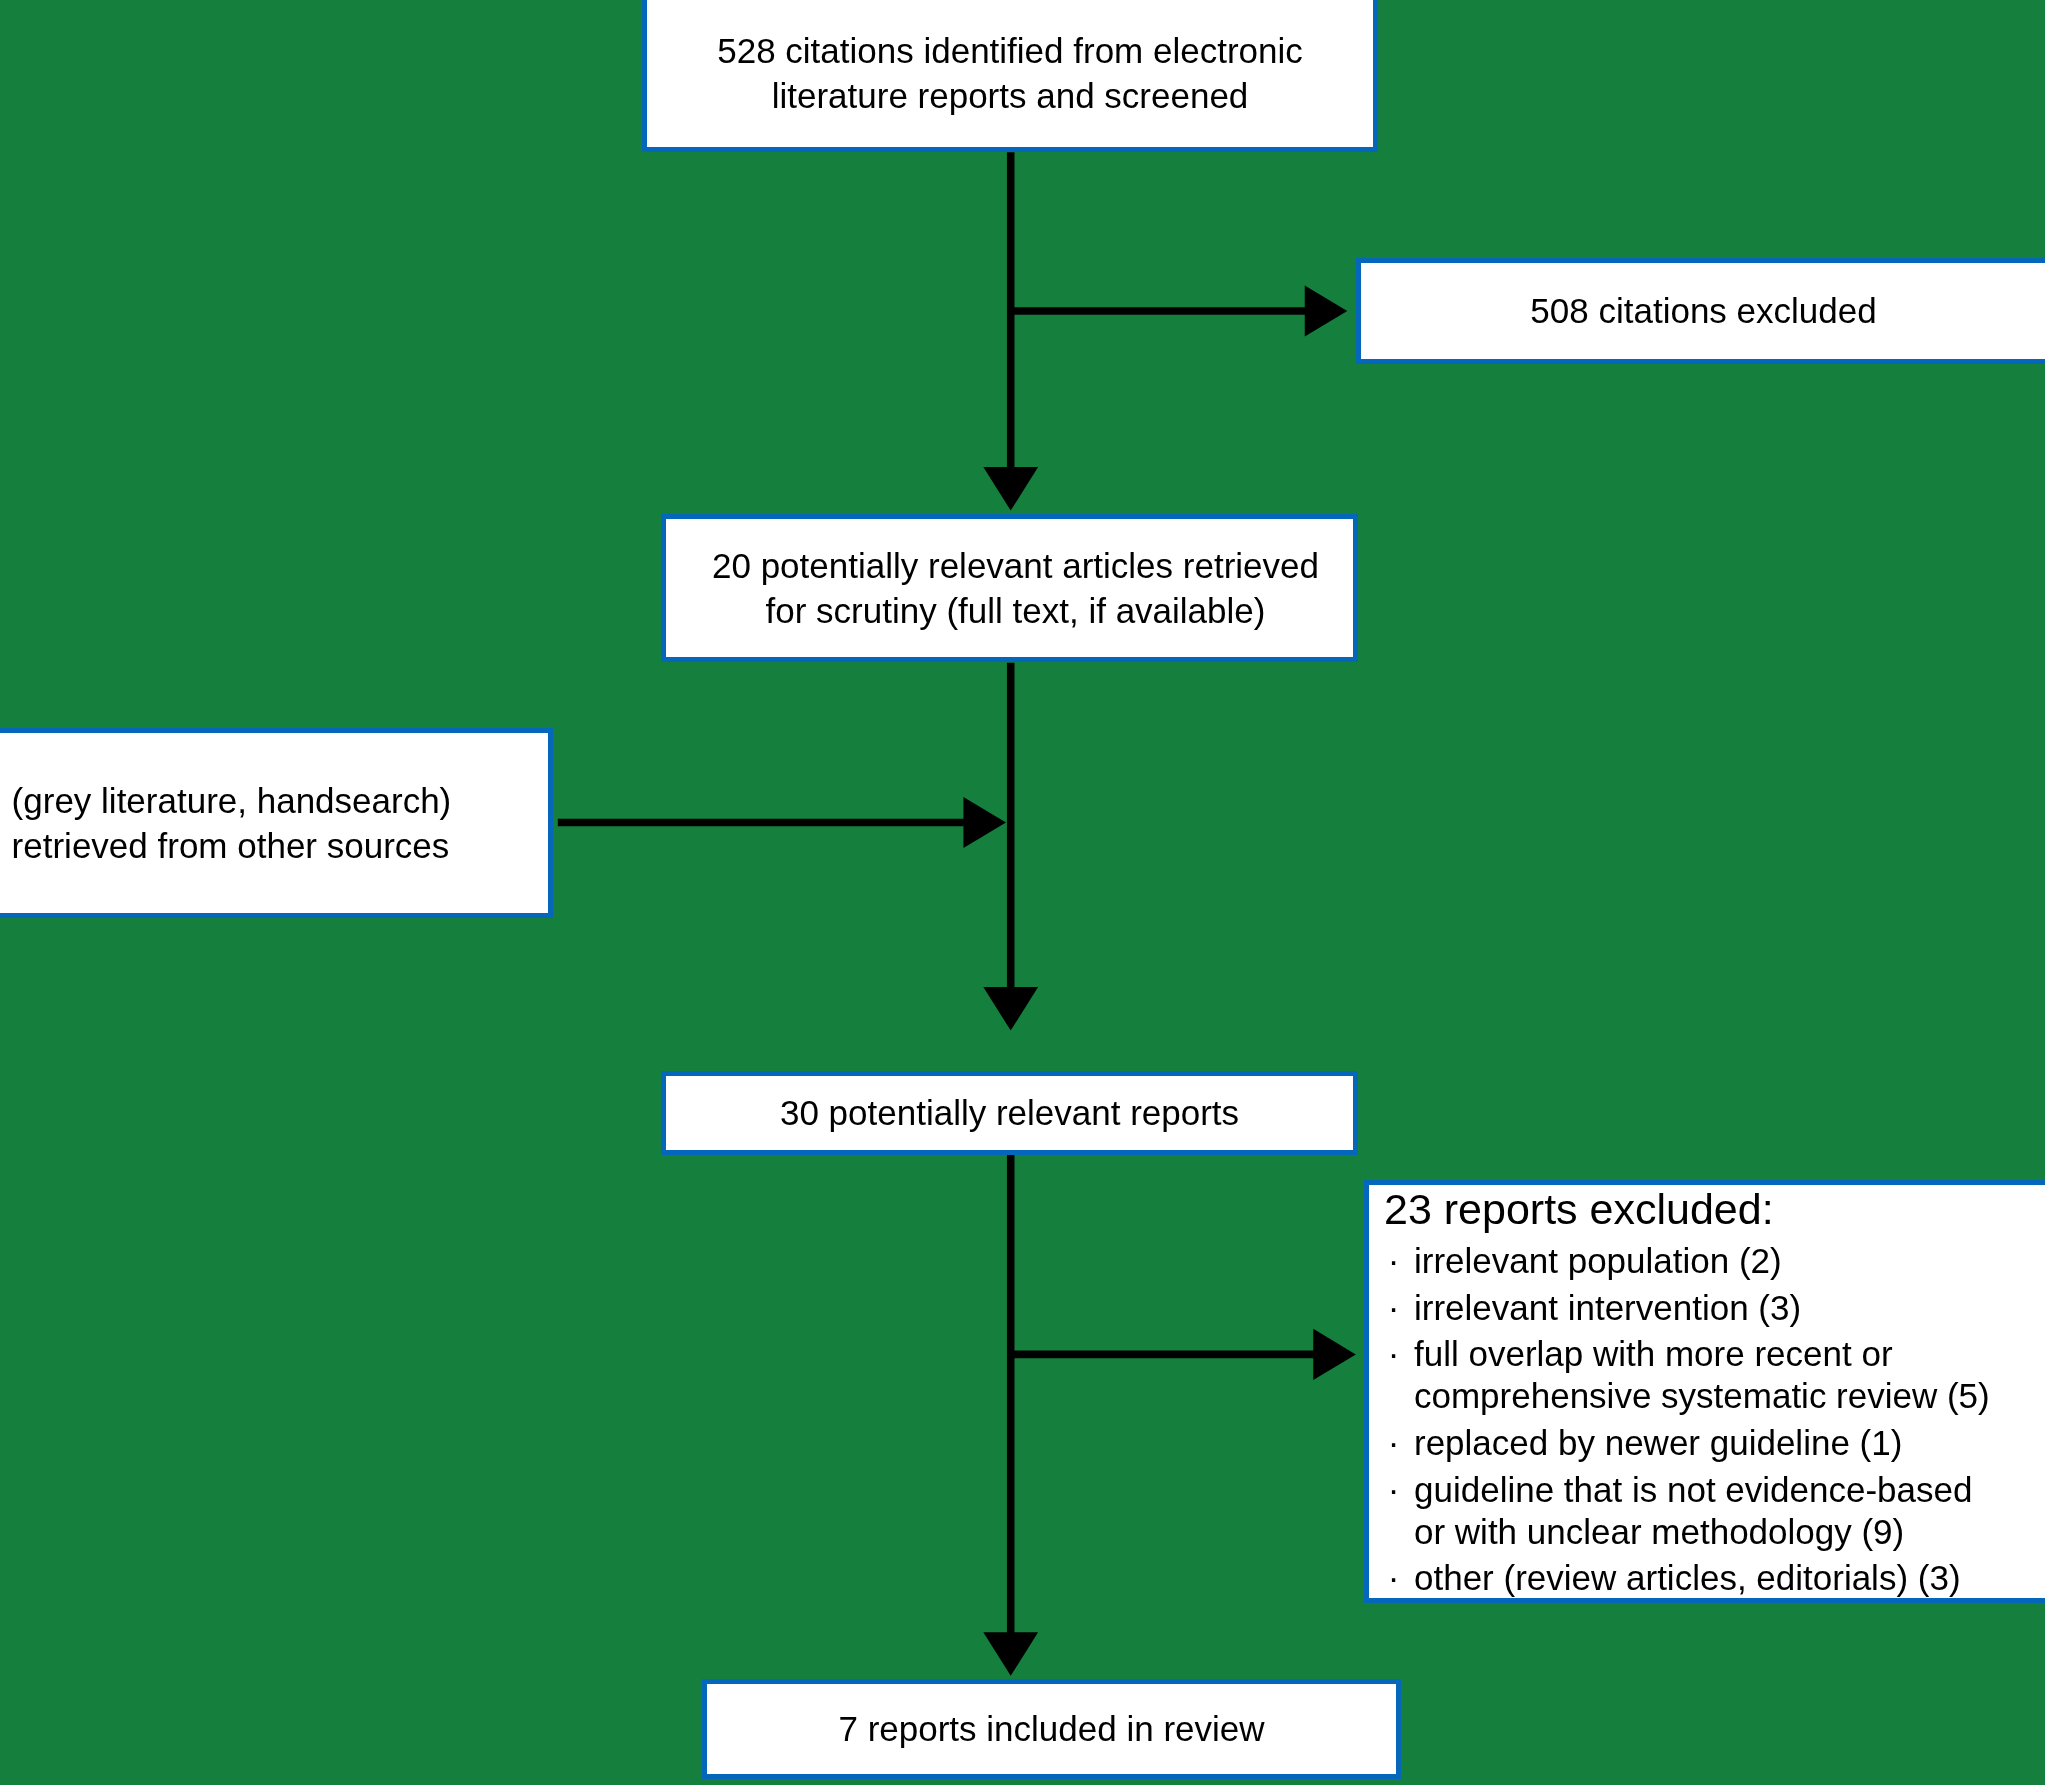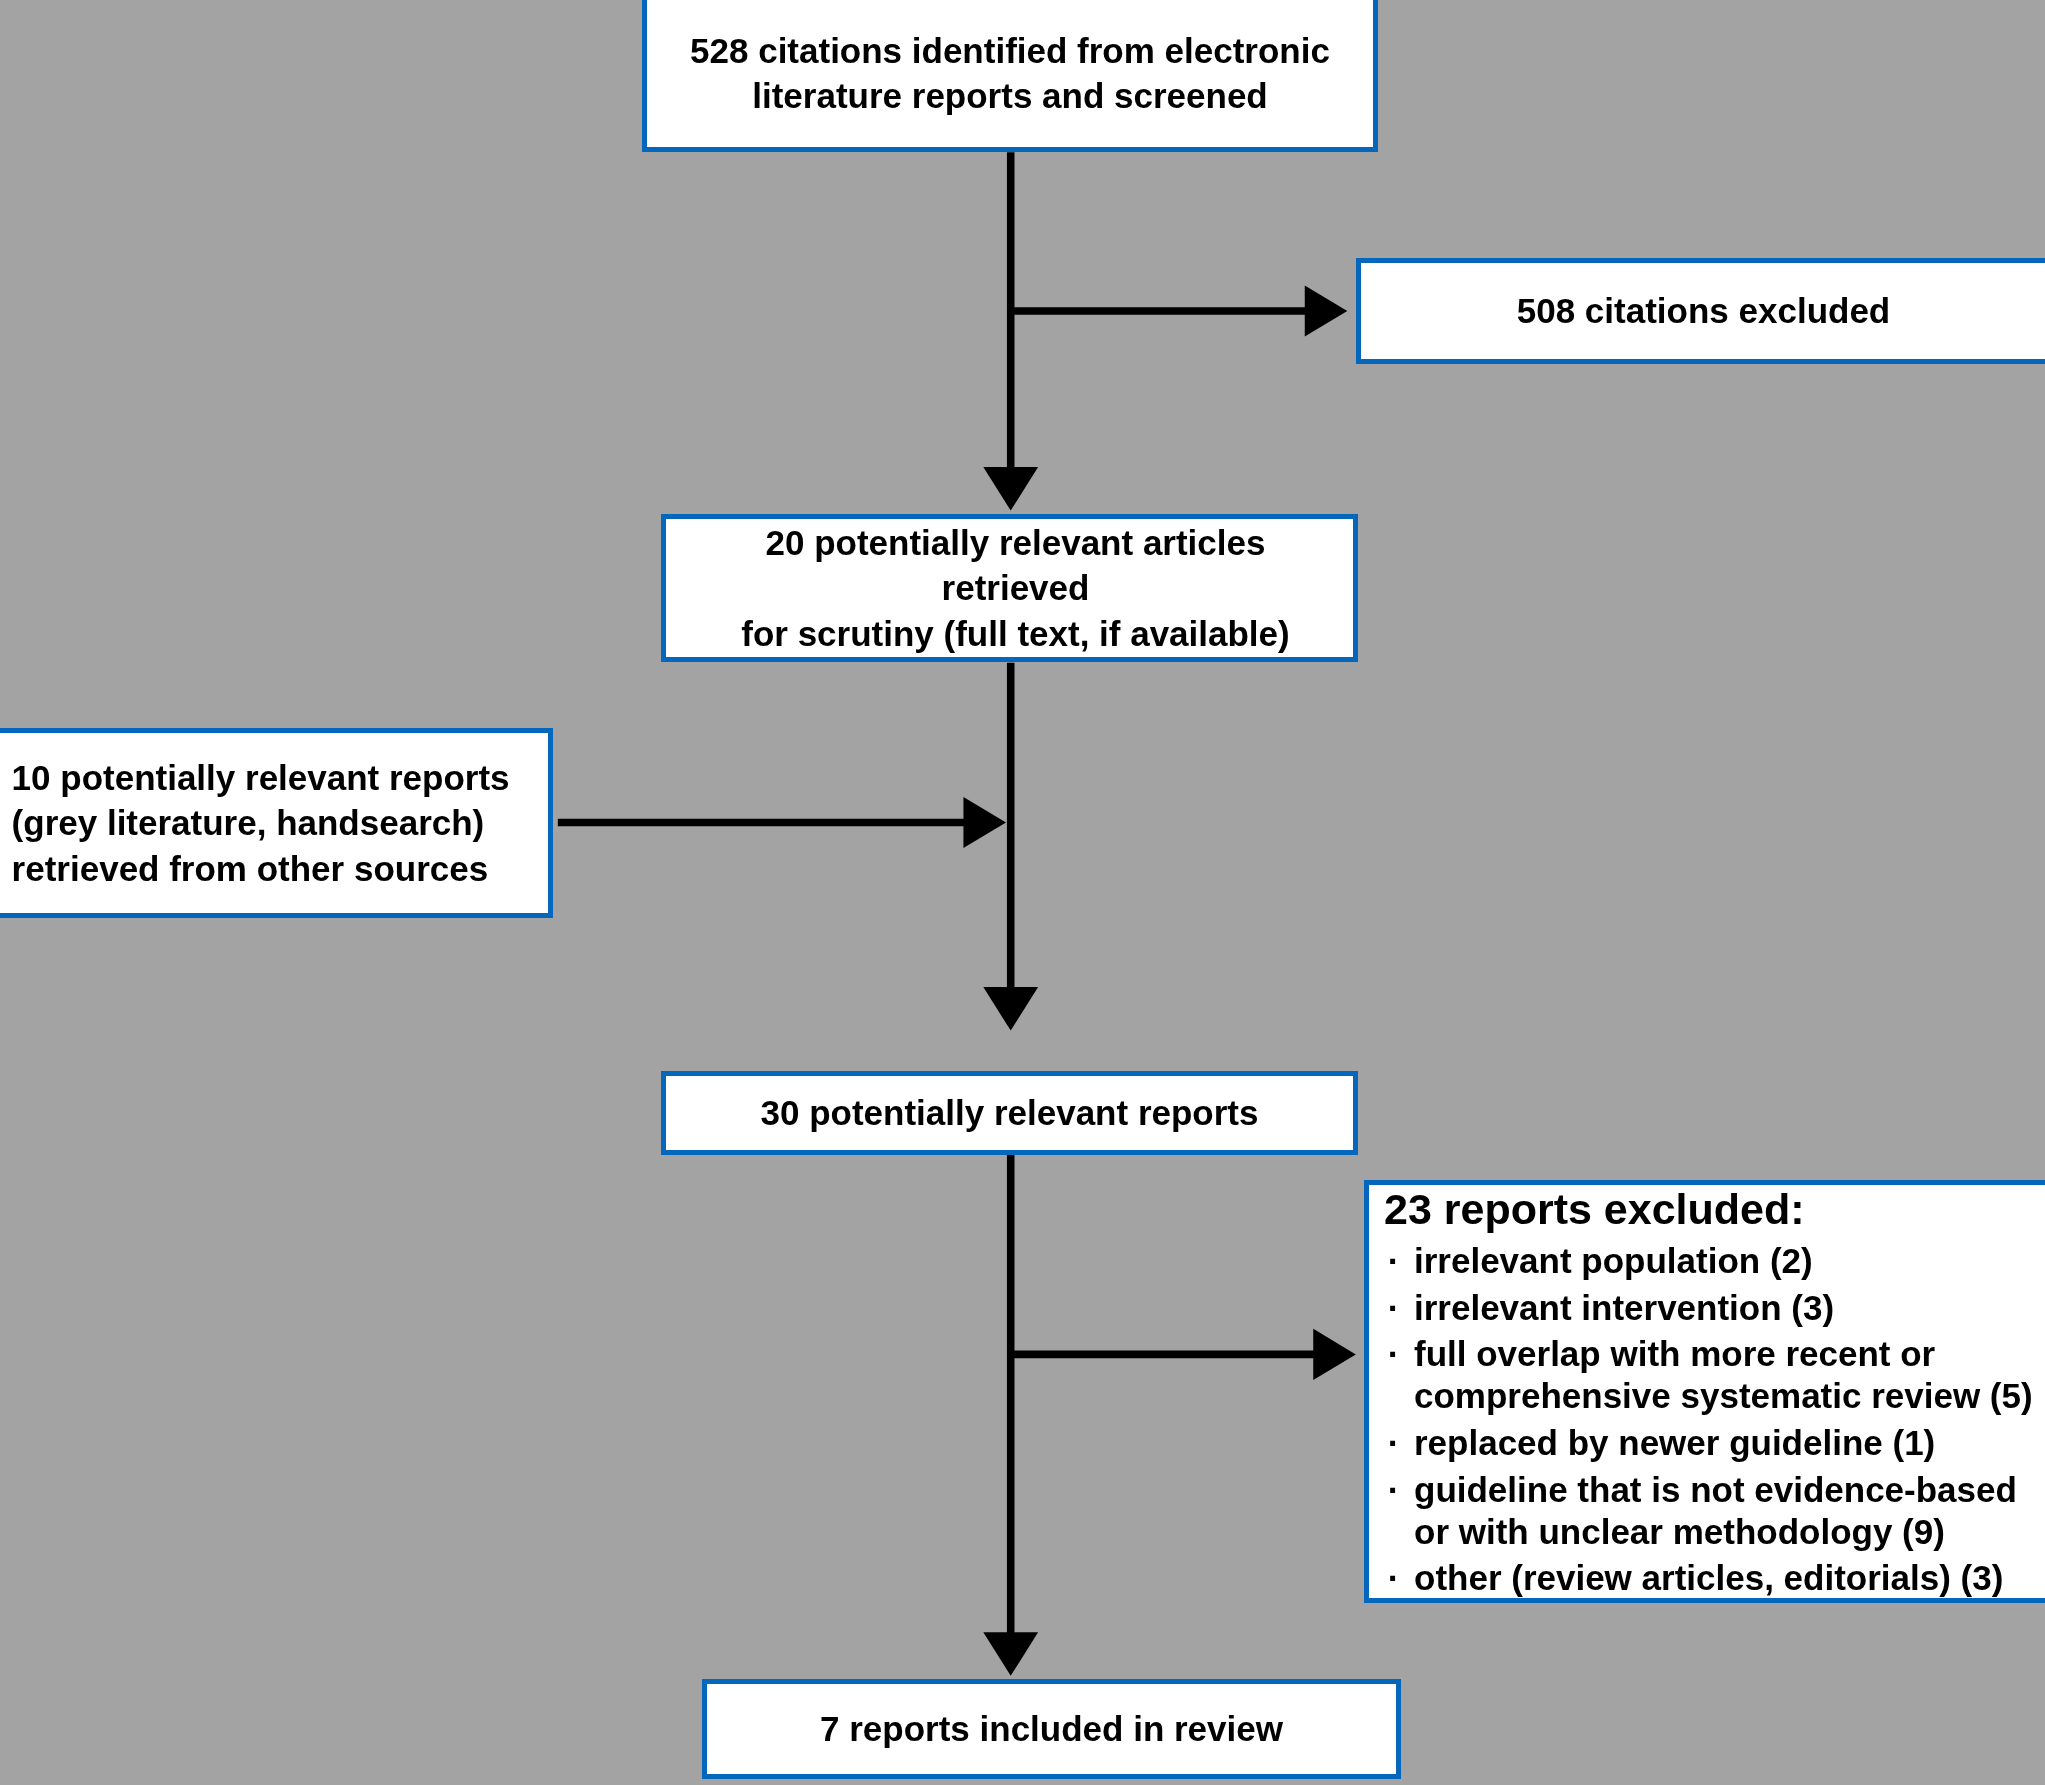--- a/index.html
+++ b/index.html
@@ -4,24 +4,23 @@
 <style>
   html, body {
     margin: 0;
     padding: 0;
     background: #ffffff;
   }
   #canvas {
     position: relative;
     width: 2046px;
     height: 1786px;
-    background: #a3a3a3;
+    background: #15803d;
     font-family: "Liberation Sans", sans-serif;
     overflow: hidden;
-    font-weight: bold;
   }
   .fbox {
     position: absolute;
     box-sizing: border-box;
     border: 5.2px solid #0567bc;
     background: #ffffff;
     display: flex;
     align-items: center;
     color: #000000;
     font-size: 35px;
@@ -141,21 +140,20 @@
 
   <div class="fbox center" id="node-retrieved">
     <div class="inner">
       <div>20 potentially relevant articles retrieved</div>
       <div>for scrutiny (full text, if available)</div>
     </div>
   </div>
 
   <div class="fbox left" id="node-other-sources">
     <div class="inner">
-      <div>10 potentially relevant reports</div>
       <div>(grey literature, handsearch)</div>
       <div>retrieved from other sources</div>
     </div>
   </div>
 
   <div class="fbox center" id="node-reports">
     <div class="inner">
       <div>30 potentially relevant reports</div>
     </div>
   </div>

